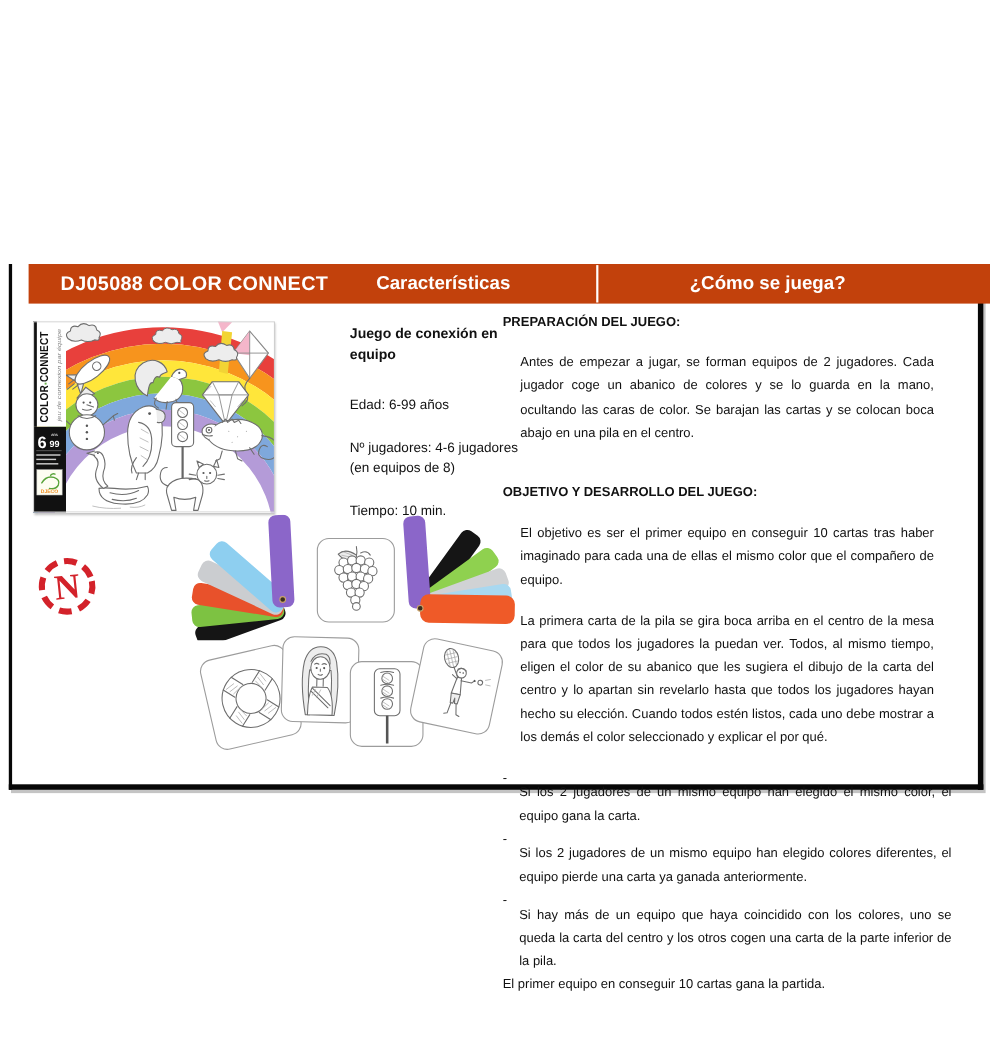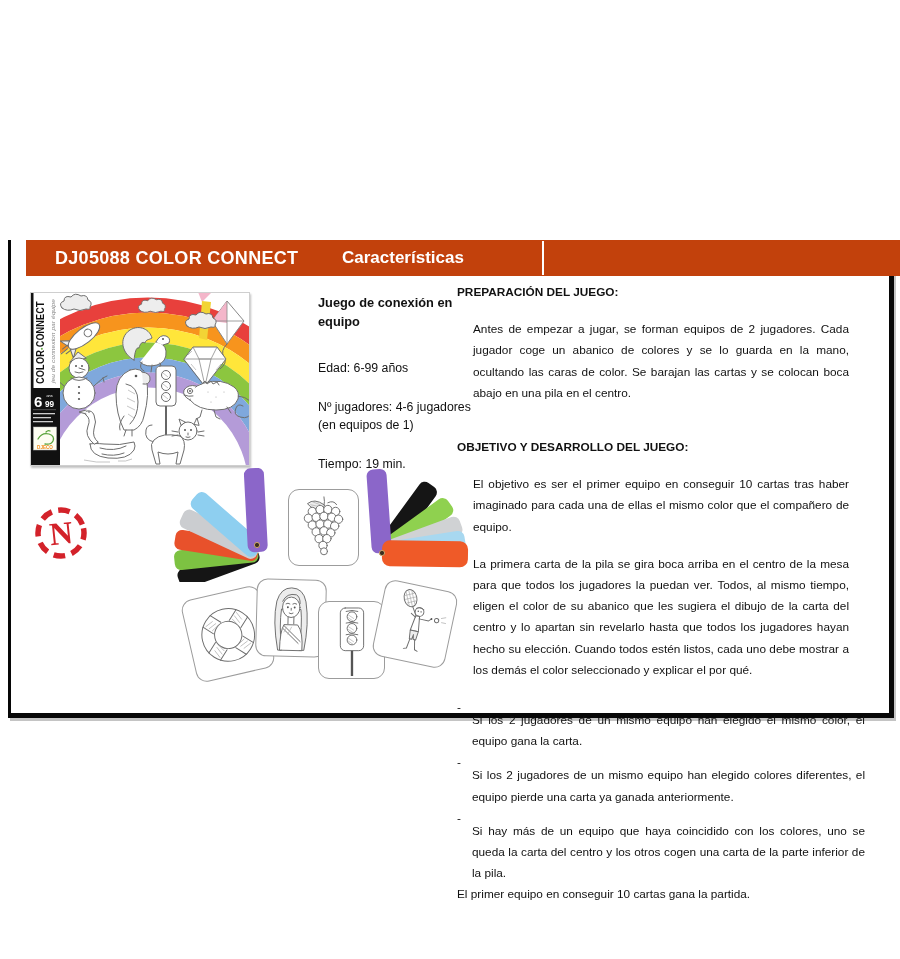--- a/index.html
+++ b/index.html
@@ -51,20 +51,21 @@
 <body>
 
 <div>
 
   <div class="frame">
 
     <div class="header-bar">
       <div class="h-text h-t1">DJ05088 COLOR CONNECT</div>
       <div class="h-text h-t2">Características</div>
       <div class="h-divider"></div>
+      <div class="h-text h-t3">¿Cómo se juega?</div>
     </div>
 
     <svg class="box-svg" viewBox="0 0 220 174">
       <defs>
           <clipPath id="bc">
             <rect width="220" height="174"></rect>
           </clipPath>
         </defs>
       <g clip-path="url(#bc)">
         <rect width="220" height="174" fill="#ffffff"></rect>
@@ -370,22 +371,22 @@
         <path class="skg" d="M33.5,46 h8.5 l-1,9 h-2.5 l-0.8,-5 l-0.8,5 h-2.5 Z"></path>
         <path class="sk" d="M35,55 l-1.5,10 l-3,1 M40,55 l2,10 l3,1" stroke-width="1.3"></path>
         <circle class="skf" cx="58" cy="31" r="2.2"></circle>
         <path class="hatch" d="M62,28 l5,-2 M63,32 l5,0"></path>
       </svg>
     </div>
 
     <div class="features">
       <div class="f-title">Juego de conexión en equipo</div>
       <div class="f-row">Edad: 6-99  años</div>
-      <div class="f-row">Nº jugadores: 4-6 jugadores (en equipos de 1)</div>
-      <div class="f-row">Tiempo:  19 min.</div>
+      <div class="f-row">Nº jugadores: 4-6 jugadores (en equipos de 8)</div>
+      <div class="f-row">Tiempo:  10 min.</div>
     </div>
 
     <div class="howto">
       <div class="ht-h">PREPARACIÓN DEL JUEGO:</div>
       <p>Antes de empezar a jugar, se forman equipos de 2 jugadores. Cada jugador coge un abanico de colores y se lo guarda en la mano, ocultando las caras de color. Se barajan las cartas y se colocan boca abajo en una pila en el centro.</p>
       <div class="gap"></div>
       <div class="ht-h">OBJETIVO Y  DESARROLLO DEL JUEGO:</div>
       <p>El objetivo es ser el primer equipo en conseguir 10 cartas tras haber imaginado para cada una de ellas el mismo color que el compañero de equipo.</p>
       <p>La primera carta de la pila se gira boca arriba en el centro de la mesa para que todos los jugadores la puedan ver. Todos, al mismo tiempo, eligen el color de su abanico que les sugiera el dibujo de la carta del centro y lo apartan sin revelarlo hasta que todos los jugadores hayan hecho su elección. Cuando todos estén listos, cada uno debe mostrar a los demás el color seleccionado y explicar el por qué.</p>
       <div class="bullet">

